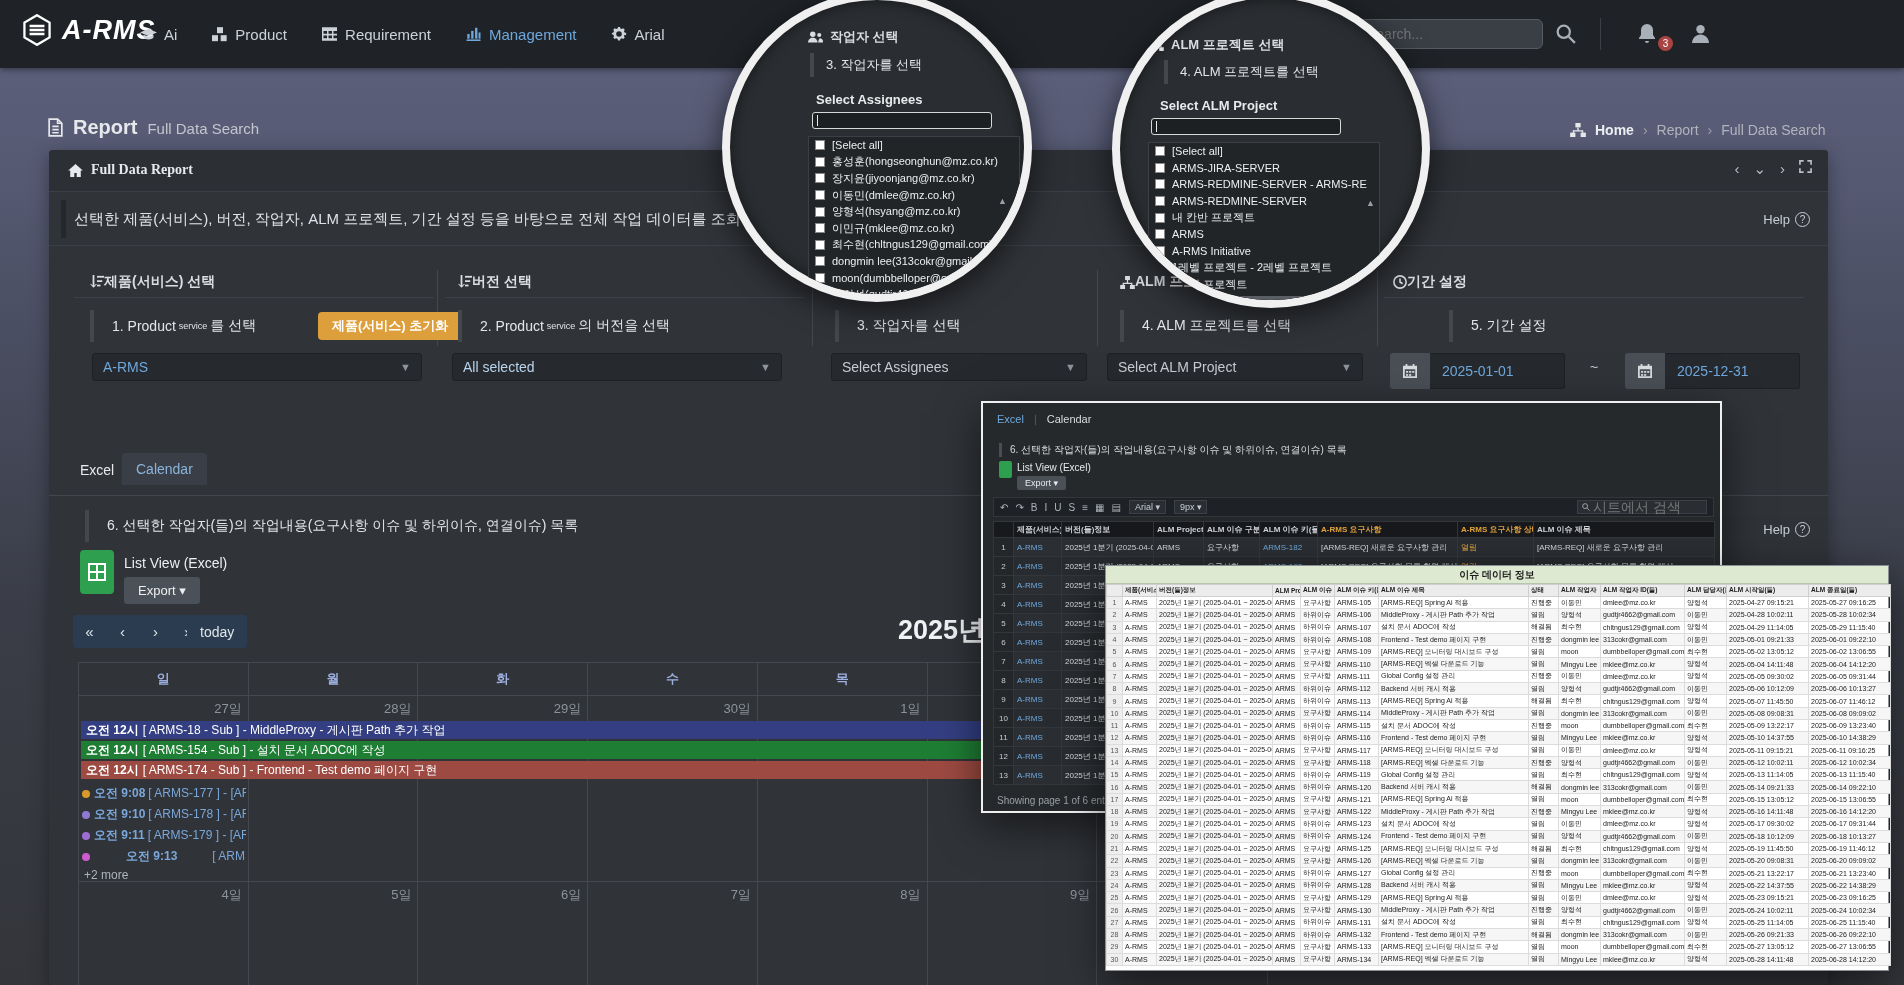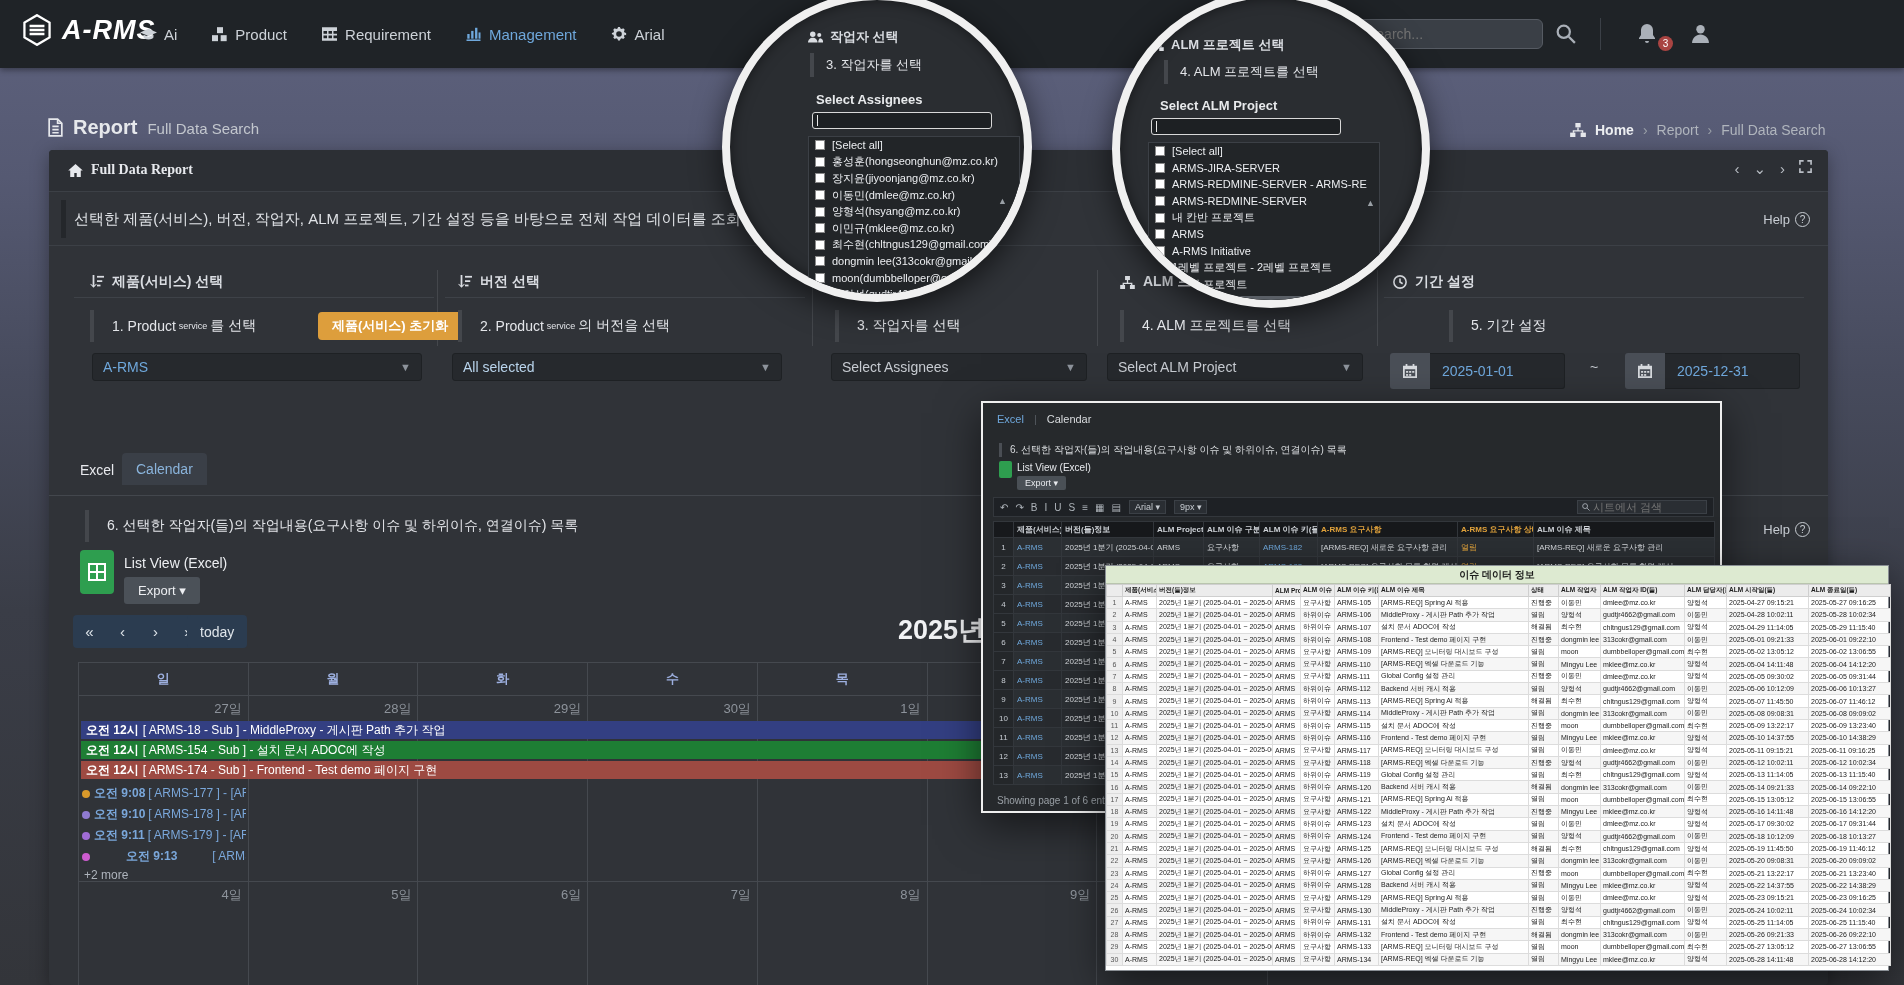--- a/index.html
+++ b/index.html
@@ -47,21 +47,21 @@
   #panel-controls { position:absolute; right:16px; top:10px; display:flex; gap:14px; color:#b9bec5; font-size:15px; }
   #panel-controls span { cursor:pointer; }
   #desc-row { position:absolute; left:0; top:42px; width:100%; height:54px; border-bottom:1px solid #3c4046; }
   #desc-bar { position:absolute; left:12px; top:8px; width:5px; height:38px; background:#24272b; }
   #desc-text { position:absolute; left:25px; top:18px; font-size:15px; color:#dfe2e6; }
   .help-btn { display:flex; align-items:center; gap:5px; color:#c9ced4; font-size:13px; cursor:pointer; }
   .q-circle { width:15px; height:15px; border:1px solid #c9ced4; border-radius:50%; font-size:10px;
     display:inline-flex; align-items:center; justify-content:center; }
 
   
-  .sec-header { position:absolute; display:flex; gap:8px; align-items:center; color:#dadde2; font-size:14px; font-weight:700; }
+  .sec-header { position:absolute; display:flex; gap:0; align-items:center; color:#dadde2; font-size:14px; font-weight:700; }
   .sec-line { position:absolute; height:1px; background:#3e4248; }
   .sec-sep { position:absolute; width:1px; background:#44474c; }
   .step-box { position:absolute; display:flex; align-items:center; color:#e3e5e9; font-size:14px; }
   .step-bar { width:4px; height:32px; background:#44474c; margin-right:18px; }
   .step-box sup { font-size:9px; margin:0 3px; }
   .btn-orange { position:absolute; background:#dd9e3c; color:#fff; font-size:13px; font-weight:700;
     border:none; border-radius:4px; cursor:pointer; padding:0 14px; height:28px; font-family:inherit; }
   .dropdown { position:absolute; height:28px; background:#26292d; border:1px solid #1e2124; border-radius:3px;
     display:flex; align-items:center; padding:0 10px; cursor:pointer; }
   .dd-value { font-size:14px; }
@@ -145,21 +145,21 @@
   #ox-xls { position:absolute; left:16px; top:58px; width:13px; height:17px; background:#2e9e4f; border-radius:2px; }
   #ox-lv { position:absolute; left:34px; top:59px; color:#e8eaee; font-size:10px; }
   #ox-export { position:absolute; left:34px; top:73px; background:#4a5056; border:none; border-radius:2px; color:#e8eaee;
     font-size:9px; padding:2px 8px; cursor:pointer; font-family:inherit; }
   #ox-toolbar { position:absolute; left:10px; top:94px; width:721px; height:20px; background:#1e2125;
     border:1px solid #33373c; display:flex; align-items:center; gap:8px; padding:0 6px; }
   .ox-ti { color:#aeb4ba; font-size:10px; cursor:pointer; }
   .ox-dd { color:#c6cbd1; font-size:9px; background:#2a2e33; border:1px solid #3b4046; padding:1px 5px; cursor:pointer; }
   #ox-search { margin-left:auto; width:130px; height:14px; background:#2a2e33; border:1px solid #3b4046;
     color:#aab0b8; font-size:8px; display:flex; align-items:center; padding:0 4px; gap:3px; }
-  #ox-search input { background:transparent; border:none; outline:none; color:#aab0b8; font-size:11px; width:100px; font-family:Liberation Sans, sans-serif; }
+  #ox-search input { background:transparent; border:none; outline:none; color:#aab0b8; font-size:14px; width:100px; font-family:Liberation Sans, sans-serif; }
   #ox-table { position:absolute; left:10px; top:118px; width:721px; border-collapse:collapse; table-layout:fixed; }
   #ox-table th { background:#17191c; color:#cfd3d8; font-size:8px; font-weight:700; height:16px;
     border:1px solid #33373c; overflow:hidden; white-space:nowrap; padding:0 3px; text-align:left; }
   #ox-table th.hl { color:#e2a33c; }
   #ox-table td { font-size:8px; height:19px; border:1px solid #33373c; overflow:hidden; white-space:nowrap;
     padding:0 3px; color:#d5d8dc; }
   #ox-table tr:nth-child(odd) td { background:#2b2f33; }
   #ox-table tr:nth-child(even) td { background:#282b2f; }
   #ox-table td.num { background:#24272a !important; text-align:center; color:#c6cbd1; }
   #ox-table td.blue { color:#6fa8dc; }

